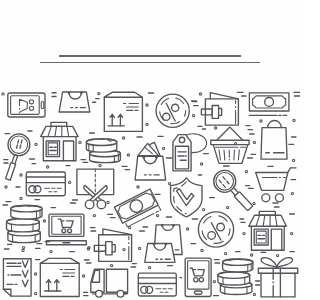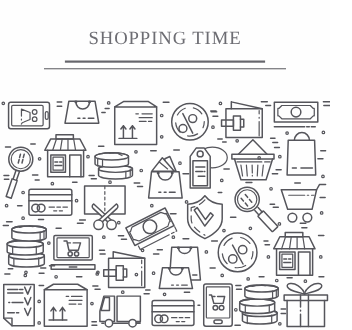--- a/index.html
+++ b/index.html
@@ -15,21 +15,20 @@
   svg{display:block;}
   .ln{fill:none;stroke:#55555b;stroke-width:1.35;stroke-linecap:round;stroke-linejoin:round;}
   .ln2{fill:none;stroke:#55555b;stroke-width:1.1;stroke-linecap:round;stroke-linejoin:round;}
   .dot{fill:none;stroke:#55555b;stroke-width:1.1;}
   .fl{fill:#55555b;}
 </style>
 </head>
 <body>
 
 <div class="page">
-  <div class="title">SHOPPING TIME</div>
   <div class="rule-top"></div>
   <div class="rule-bottom"></div>
   <div class="pattern">
   <svg width="300" height="300" viewBox="0 0 300 300">
 
   <g>
     <rect class="ln" x="7.8" y="93" width="37.2" height="24" rx="2"></rect>
     <rect class="ln2" x="10.6" y="95.7" width="28.6" height="18.7" rx="1.2"></rect>
     <rect class="ln2" x="41.2" y="101.5" width="2.6" height="7" rx="1.3"></rect>
     <path class="ln2" d="M19.5 99.2 L19.5 105.5 M19.5 108.3 L19.5 109 M19.5 99.2 L27.3 102.3 L27.3 108.6 L21.7 110.9 C20.2 111.4 19.6 111.8 19.4 112.8"></path>

